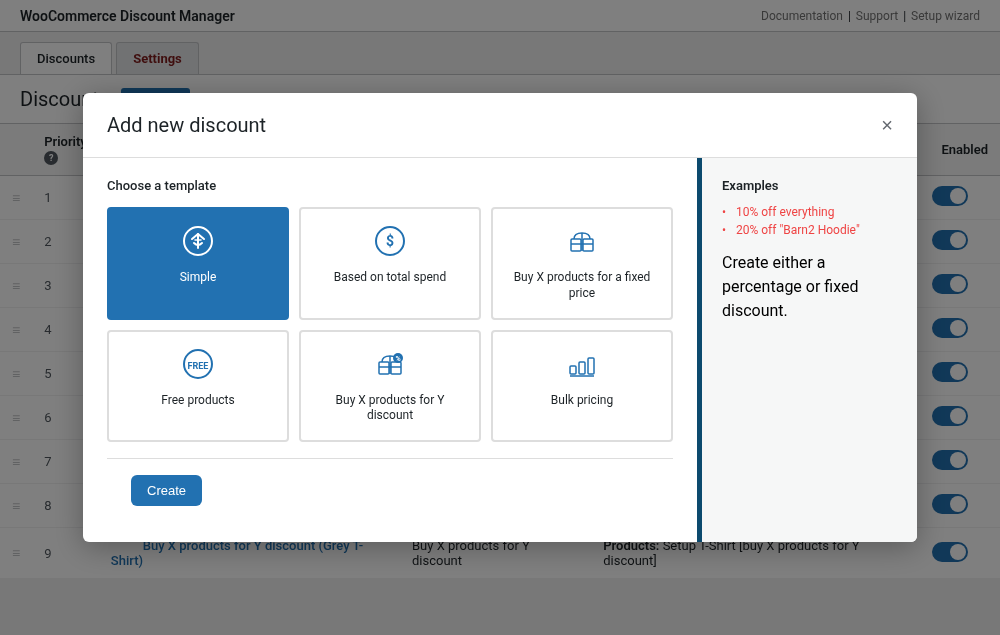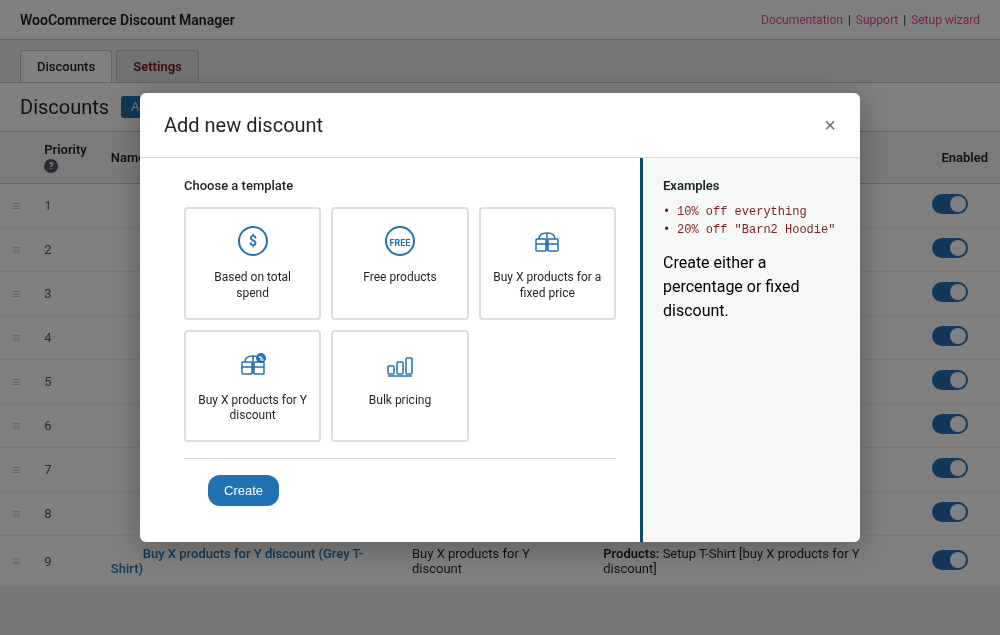--- a/index.html
+++ b/index.html
@@ -8,36 +8,36 @@
       background: #f0f0f1;
       font-size: 13px;
       color: #1d2327;
     }
 
     
     .top-bar {
       background: #fff;
       border-bottom: 1px solid #c3c4c7;
       padding: 0 20px;
-      height: 40px;
+      height: 32px;
       display: flex;
       align-items: center;
       justify-content: space-between;
     }
     .top-bar-title {
       font-size: 14px;
       font-weight: 600;
       color: #1d2327;
     }
     .top-bar-links {
       font-size: 12px;
       color: #2271b1;
     }
     .top-bar-links a {
-      color: #ec4899;
+      color: #737373;
       text-decoration: none;
     }
     .top-bar-links span { color: #1d2327; margin: 0 2px; }
 
     
     .tab-bar {
       background: #f0f0f1;
       padding: 10px 20px 0;
       border-bottom: 1px solid #c3c4c7;
       display: flex;
@@ -167,21 +167,21 @@
       display: flex;
       align-items: center;
       justify-content: center;
       z-index: 1000;
     }
 
     
     .modal {
       background: #fff;
       border-radius: 6px;
-      width: 720px;
+      width: 834px;
       max-width: 95vw;
       overflow: hidden;
       box-shadow: 0 5px 30px rgba(0,0,0,0.3);
     }
     .modal-header {
       padding: 20px 24px;
       border-bottom: 1px solid #ddd;
       display: flex;
       align-items: center;
       justify-content: space-between;
@@ -198,27 +198,26 @@
       cursor: pointer;
       line-height: 1;
     }
     .modal-body {
       display: flex;
       min-height: 280px;
     }
     .modal-left {
       flex: 1;
       padding: 20px 24px;
-      margin-left: 20px;
     }
     .modal-right {
       width: 220px;
       background: #f6f7f7;
       padding: 20px;
-      border-left: 3px solid #0c4a6e;
+      border-left: 5px solid #0c4a6e;
     }
     .choose-template-label {
       font-size: 13px;
       font-weight: 500;
       color: #1d2327;
       margin-bottom: 14px;
     }
     .template-grid {
       display: grid;
       grid-template-columns: repeat(3, 1fr);
@@ -264,25 +263,24 @@
       font-weight: 600;
       color: #1d2327;
       margin-bottom: 10px;
     }
     .examples-list {
       list-style: none;
       margin-bottom: 12px;
     }
     .examples-list li {
       font-size: 12px;
-      color: #7f1d1d;
+      color: #ef4444;
       padding: 2px 0;
       position: relative;
       padding-left: 14px;
-      font-family: Liberation Mono, monospace;
     }
     .examples-list li::before {
       content: '•';
       position: absolute;
       left: 0;
     }
     .examples-desc {
       font-size: 16px;
       color: #000000;
       line-height: 1.5;
@@ -290,21 +288,21 @@
 
     .modal-footer {
       padding: 16px 24px;
       border-top: 1px solid #ddd;
     }
     .create-btn {
       background: #2271b1;
       color: #fff;
       border: none;
       padding: 8px 16px;
-      border-radius: 12px;
+      border-radius: 6px;
       font-size: 13px;
       cursor: pointer;
       font-weight: 500;
     }
   </style>
 </head>
 <body>
 
 <div class="top-bar">
   <span class="top-bar-title">WooCommerce Discount Manager</span>
@@ -428,52 +426,64 @@
   <div class="modal">
     <div class="modal-header">
       <h2 class="modal-title">Add new discount</h2>
       <button class="modal-close">×</button>
     </div>
     <div class="modal-body">
       <div class="modal-left">
         <div class="choose-template-label">Choose a template</div>
         <div class="template-grid">
 
+          <div class="template-card selected">
+            <span class="template-icon-svg">
+              <svg width="32" height="32" viewBox="0 0 32 32" fill="none" xmlns="http://www.w3.org/2000/svg">
+                <circle cx="16" cy="16" r="14" stroke="white" stroke-width="2" fill="none"></circle>
+                <path d="M10 14 L16 9 L22 14" stroke="white" stroke-width="2" stroke-linecap="round" stroke-linejoin="round" fill="none"></path>
+                <path d="M16 9 L16 23" stroke="white" stroke-width="2" stroke-linecap="round"></path>
+                <path d="M12 18 Q16 22 20 18" stroke="white" stroke-width="2" stroke-linecap="round" fill="none"></path>
+                <path d="M13 15 L19 15" stroke="white" stroke-width="1.5" stroke-linecap="round"></path>
+              </svg>
+            </span>
+            <span class="template-label">Simple</span>
+          </div>
 
           <div class="template-card">
             <span class="template-icon-svg">
               <svg width="32" height="32" viewBox="0 0 32 32" fill="none" xmlns="http://www.w3.org/2000/svg">
                 <circle cx="16" cy="16" r="14" stroke="#2271b1" stroke-width="2" fill="none"></circle>
                 <text x="16" y="21" text-anchor="middle" font-size="14" font-weight="bold" fill="#2271b1">$</text>
               </svg>
             </span>
             <span class="template-label">Based on total spend</span>
-          </div>
-
-          <div class="template-card">
-            <span class="template-icon-svg">
-              <svg width="32" height="32" viewBox="0 0 32 32" fill="none" xmlns="http://www.w3.org/2000/svg">
-                <circle cx="16" cy="16" r="14" stroke="#2271b1" stroke-width="2" fill="none"></circle>
-                <text x="16" y="21" text-anchor="middle" font-size="9" font-weight="bold" fill="#2271b1">FREE</text>
-              </svg>
-            </span>
-            <span class="template-label">Free products</span>
           </div>
 
           <div class="template-card">
             <span class="template-icon-svg">
               <svg width="32" height="32" viewBox="0 0 32 32" fill="none" xmlns="http://www.w3.org/2000/svg">
                 <rect x="5" y="14" width="10" height="12" rx="1" stroke="#2271b1" stroke-width="1.5" fill="none"></rect>
                 <rect x="17" y="14" width="10" height="12" rx="1" stroke="#2271b1" stroke-width="1.5" fill="none"></rect>
                 <path d="M8 14 Q8 8 16 8 Q24 8 24 14" stroke="#2271b1" stroke-width="1.5" fill="none"></path>
                 <line x1="16" y1="8" x2="16" y2="26" stroke="#2271b1" stroke-width="1.5"></line>
                 <line x1="5" y1="19" x2="27" y2="19" stroke="#2271b1" stroke-width="1.5"></line>
               </svg>
             </span>
             <span class="template-label">Buy X products for a fixed price</span>
+          </div>
+
+          <div class="template-card">
+            <span class="template-icon-svg">
+              <svg width="32" height="32" viewBox="0 0 32 32" fill="none" xmlns="http://www.w3.org/2000/svg">
+                <circle cx="16" cy="16" r="14" stroke="#2271b1" stroke-width="2" fill="none"></circle>
+                <text x="16" y="21" text-anchor="middle" font-size="9" font-weight="bold" fill="#2271b1">FREE</text>
+              </svg>
+            </span>
+            <span class="template-label">Free products</span>
           </div>
 
           <div class="template-card">
             <span class="template-icon-svg">
               <svg width="32" height="32" viewBox="0 0 32 32" fill="none" xmlns="http://www.w3.org/2000/svg">
                 <rect x="5" y="14" width="10" height="12" rx="1" stroke="#2271b1" stroke-width="1.5" fill="none"></rect>
                 <rect x="17" y="14" width="10" height="12" rx="1" stroke="#2271b1" stroke-width="1.5" fill="none"></rect>
                 <path d="M8 14 Q8 8 16 8 Q24 8 24 14" stroke="#2271b1" stroke-width="1.5" fill="none"></path>
                 <line x1="16" y1="8" x2="16" y2="26" stroke="#2271b1" stroke-width="1.5"></line>
                 <line x1="5" y1="19" x2="27" y2="19" stroke="#2271b1" stroke-width="1.5"></line>

